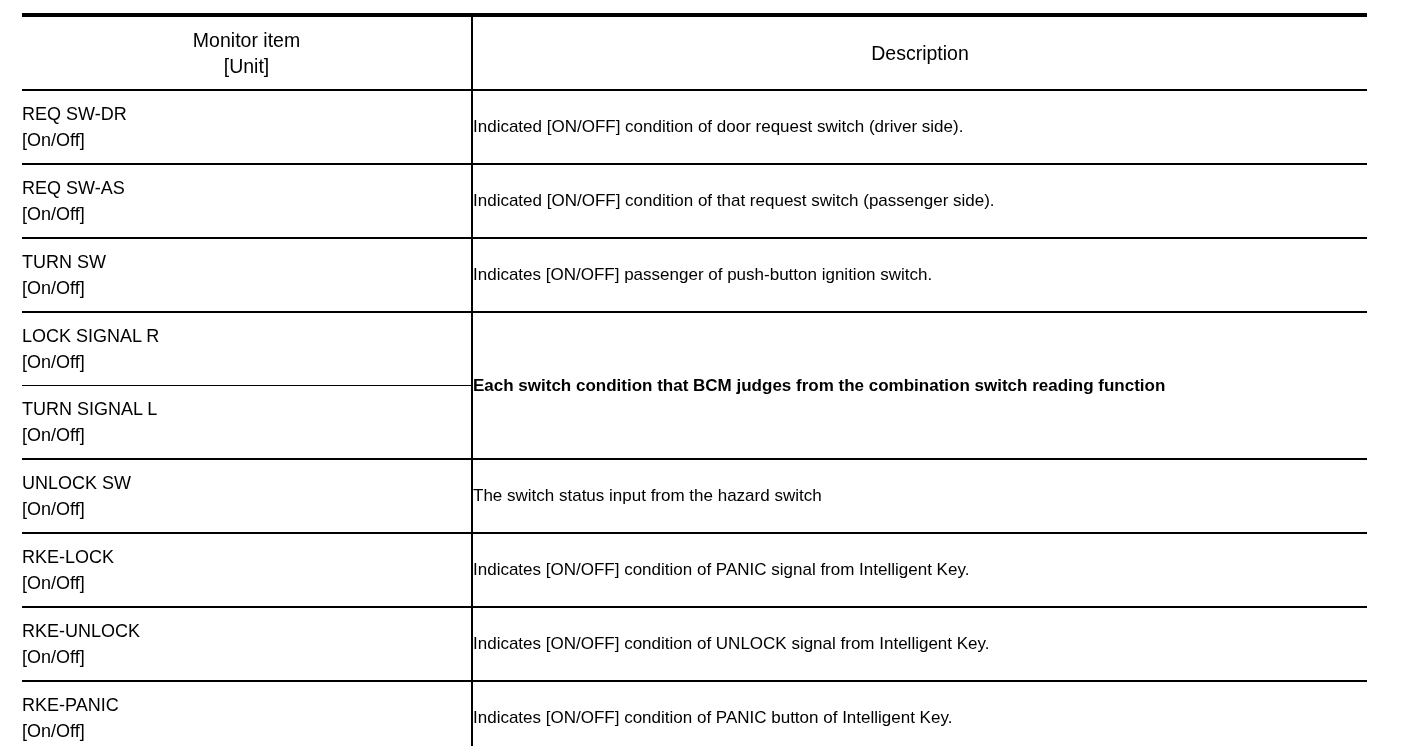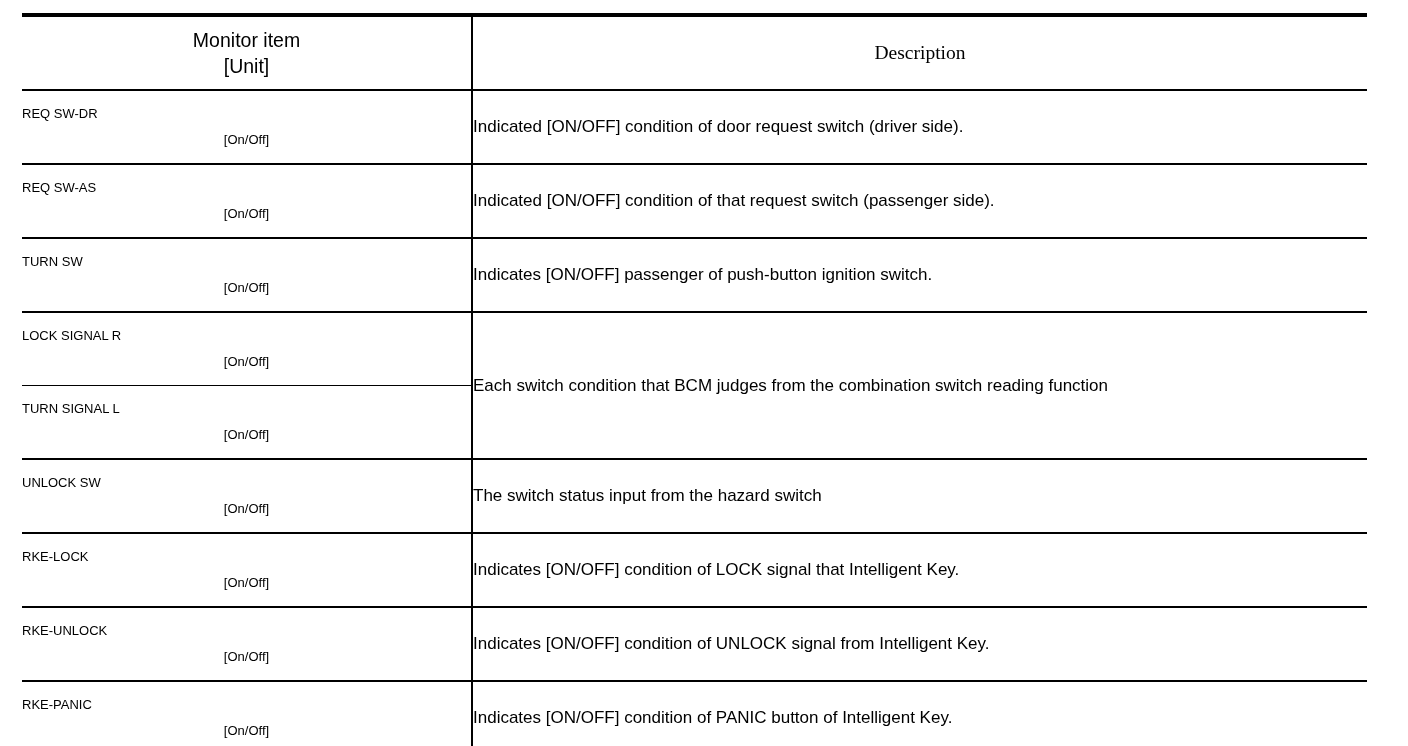--- a/index.html
+++ b/index.html
@@ -64,57 +64,58 @@
   }
   .header-line {
     display: block;
   }
 
   
   .cell-item {
     height: 72px;
     padding-left: 15px;
     text-align: left;
-    font-size: 13px;
+    font-size: 18px;
     line-height: 26px;
   }
   .item-name  { display: block; white-space: nowrap; }
-  .item-unit  { display: block; white-space: nowrap; text-align: center; }
+  .item-unit  { display: block; white-space: nowrap; }
 
   
   .cell-desc {
     padding-left: 16px;
     padding-right: 10px;
     text-align: left;
     font-size: 17px;
     line-height: 26px;
   }
 
   .cell-desc.merged {
     vertical-align: middle;
+    font-weight: bold;
   }
 </style>
 </head>
 <body>
 
 <div id="table-wrap">
   <table class="spec-table">
     <colgroup>
       <col class="col-item">
       <col class="col-desc">
     </colgroup>
     <thead>
       <tr class="header-row">
         <th class="cell-item">
           <span class="header-item-inner">
             <span class="header-line">Monitor item</span>
             <span class="header-line">[Unit]</span>
           </span>
         </th>
-        <th class="cell-desc" style="text-align:center;font-family:Liberation Serif, serif;">Description</th>
+        <th class="cell-desc" style="text-align:center;">Description</th>
       </tr>
     </thead>
     <tbody>
 
       <tr class="row-sep-thick">
         <td class="cell-item">
           <span class="item-name">REQ SW-DR</span>
           <span class="item-unit">[On/Off]</span>
         </td>
         <td class="cell-desc">Indicated [ON/OFF] condition of door request switch (driver side).</td>
@@ -157,21 +158,21 @@
           <span class="item-unit">[On/Off]</span>
         </td>
         <td class="cell-desc">The switch status input from the hazard switch</td>
       </tr>
 
       <tr class="row-sep-thick">
         <td class="cell-item">
           <span class="item-name">RKE-LOCK</span>
           <span class="item-unit">[On/Off]</span>
         </td>
-        <td class="cell-desc">Indicates [ON/OFF] condition of LOCK signal that Intelligent Key.</td>
+        <td class="cell-desc">Indicates [ON/OFF] condition of PANIC signal from Intelligent Key.</td>
       </tr>
 
       <tr class="row-sep-thick">
         <td class="cell-item">
           <span class="item-name">RKE-UNLOCK</span>
           <span class="item-unit">[On/Off]</span>
         </td>
         <td class="cell-desc">Indicates [ON/OFF] condition of UNLOCK signal from Intelligent Key.</td>
       </tr>
 

